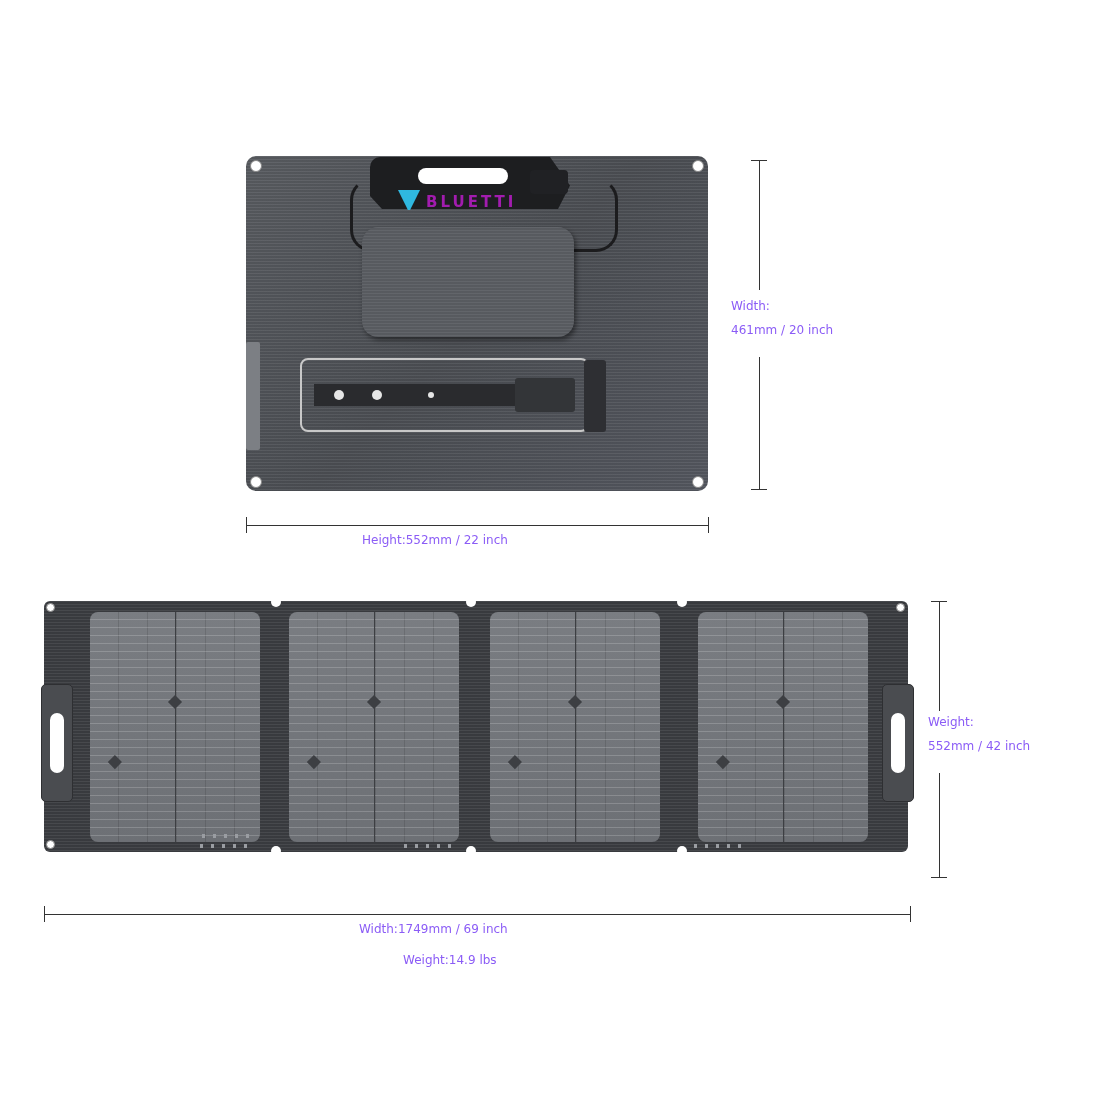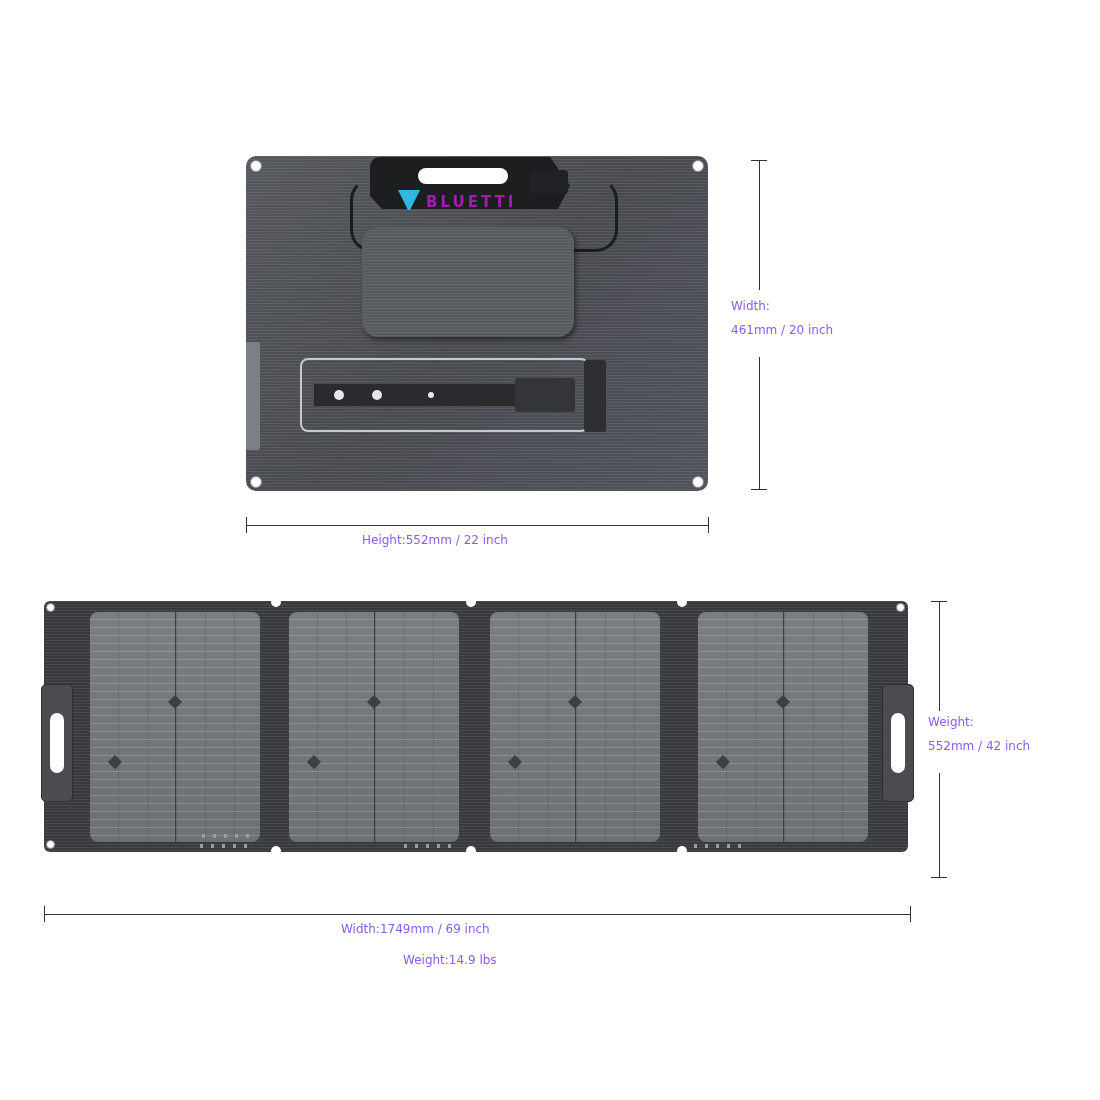--- a/index.html
+++ b/index.html
@@ -141,15 +141,15 @@
 <div class="abs tickh" style="left:931px;top:601px;"></div>
 <div class="abs vline" style="left:939px;top:601px;height:110px;"></div>
 <div class="abs label" style="left:928px;top:714px;">Weight:</div>
 <div class="abs label" style="left:928px;top:738px;">552mm / 42 inch</div>
 <div class="abs vline" style="left:939px;top:773px;height:104px;"></div>
 <div class="abs tickh" style="left:931px;top:877px;"></div>
 
 <div class="abs tickv" style="left:44px;top:906px;"></div>
 <div class="abs hline" style="left:44px;top:914px;width:866px;"></div>
 <div class="abs tickv" style="left:910px;top:906px;"></div>
-<div class="abs label label-center" style="left:333px;top:901px;">Width:1749mm / 69 inch</div>
+<div class="abs label label-center" style="left:351px;top:901px;">Width:1749mm / 69 inch</div>
 
 <div class="abs label" style="left:403px;top:952px;text-align:center;">Weight:14.9 lbs</div>
 
 </body></html>

